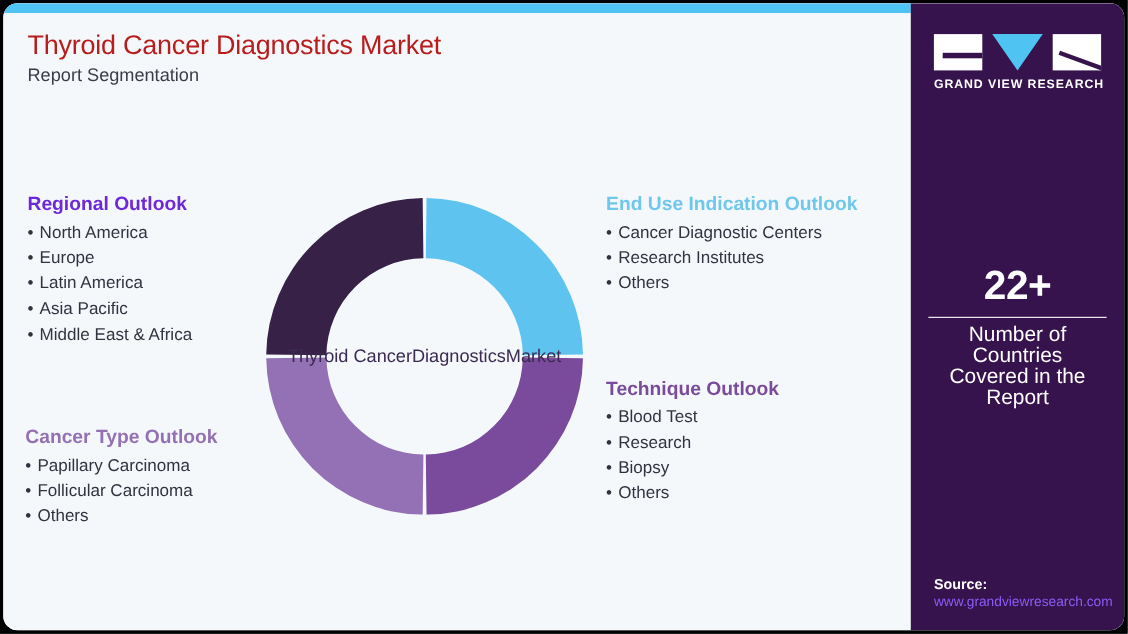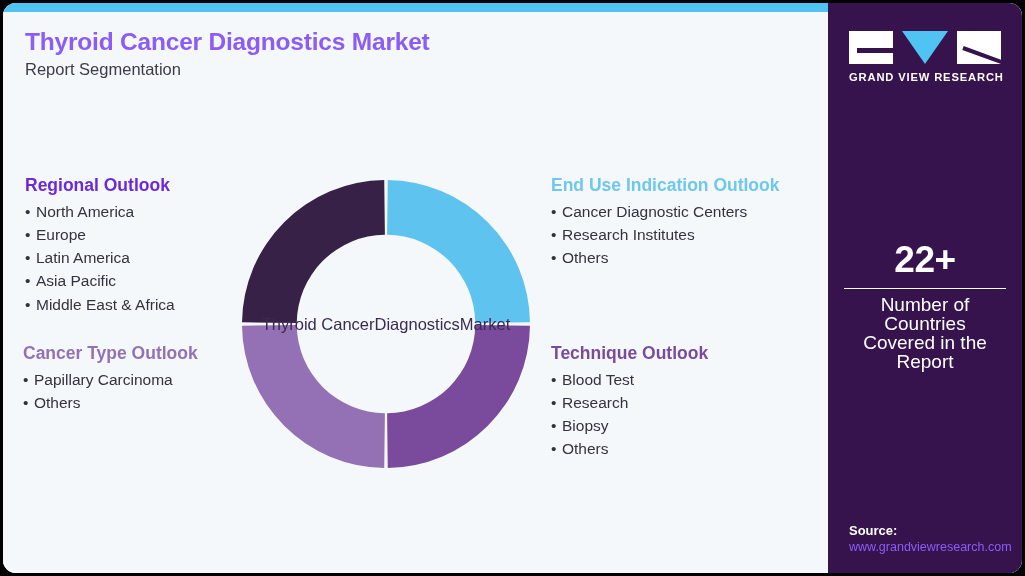--- a/index.html
+++ b/index.html
@@ -56,22 +56,22 @@
 
   .header {
     position: absolute;
     left: 22px;
     top: 15px;
     width: 780px;
   }
   .title {
     margin: 0;
     font-size: 24.5px;
-    font-weight: bold;
-    color: #8b5cf6;
+    font-weight: normal;
+    color: #b91c1c;
     letter-spacing: -0.2px;
     line-height: 1.2;
   }
   .subtitle {
     margin: 4px 0 0 0;
     font-size: 16.5px;
     font-weight: normal;
     color: #3c3c48;
     line-height: 1.2;
   }
@@ -285,23 +285,24 @@
         <ul class="seg-list">
           <li><span class="bullet">•</span><span>North America</span></li>
           <li><span class="bullet">•</span><span>Europe</span></li>
           <li><span class="bullet">•</span><span>Latin America</span></li>
           <li><span class="bullet">•</span><span>Asia Pacific</span></li>
           <li><span class="bullet">•</span><span>Middle East &amp; Africa</span></li>
         </ul>
       </div>
 
       <div class="seg" id="seg-cancertype">
-        <div class="seg-heading" style="color: rgb(148, 113, 180);">Cancer Type Outlook</div>
+        <div class="seg-heading" style="color: rgb(148, 113, 180); margin-top: 44px;">Cancer Type Outlook</div>
         <ul class="seg-list">
           <li><span class="bullet">•</span><span>Papillary Carcinoma</span></li>
+          <li><span class="bullet">•</span><span>Follicular Carcinoma</span></li>
           <li><span class="bullet">•</span><span>Others</span></li>
         </ul>
       </div>
 
       <div class="seg" id="seg-enduse">
         <div class="seg-heading" style="color: rgb(111, 199, 237);">End Use Indication Outlook</div>
         <ul class="seg-list">
           <li><span class="bullet">•</span><span>Cancer Diagnostic Centers</span></li>
           <li><span class="bullet">•</span><span>Research Institutes</span></li>
           <li><span class="bullet">•</span><span>Others</span></li>

